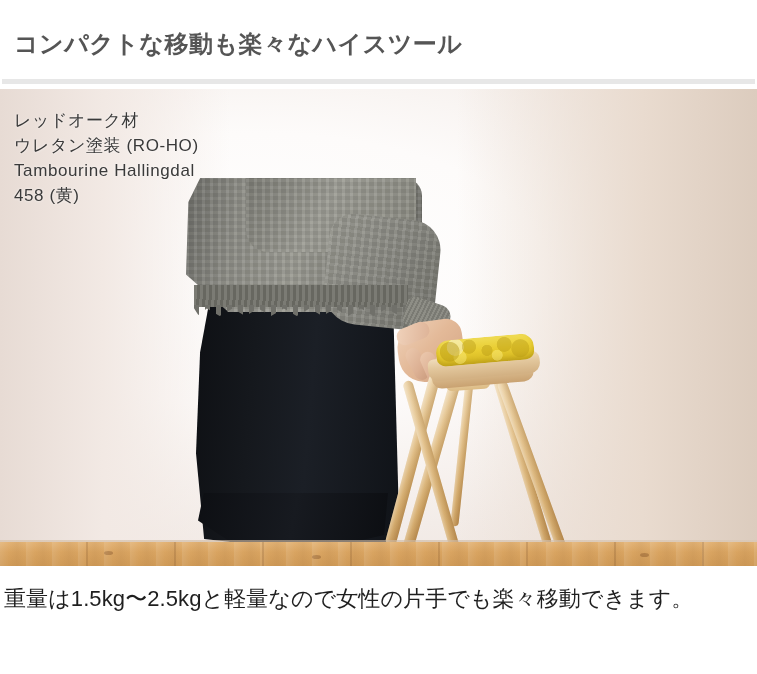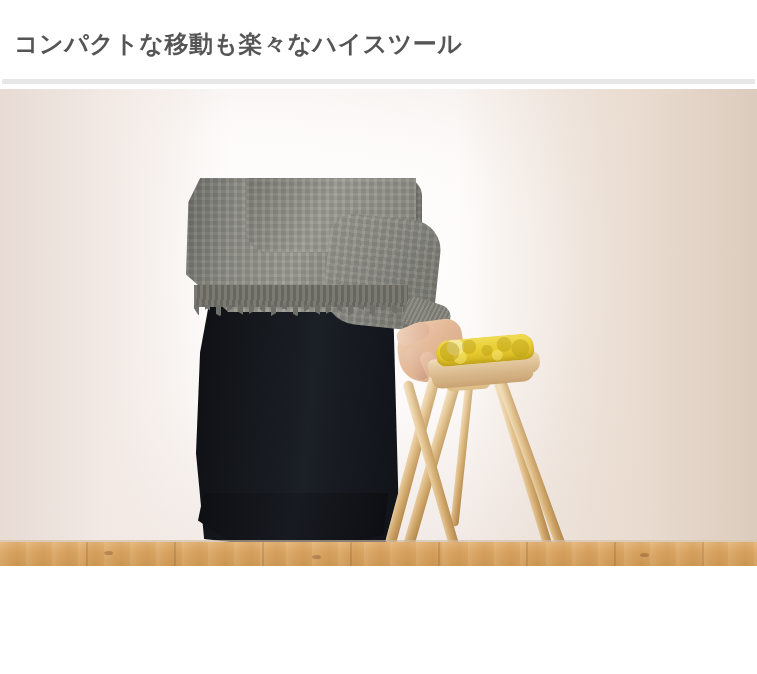--- a/index.html
+++ b/index.html
@@ -402,16 +402,21 @@
       <div class="seat-cushion"></div>
     </div>
 
     <div class="floor-edge"></div>
     <div class="floor">
       <div class="floor-knot" style="left:104px; top:9px;"></div>
       <div class="floor-knot" style="left:312px; top:13px;"></div>
       <div class="floor-knot" style="left:640px; top:11px;"></div>
     </div>
 
+    <div class="photo-caption">レッドオーク材
+ウレタン塗装 (RO-HO)
+Tambourine Hallingdal
+458 (黄)</div>
   </div>
 
+  <div class="bottom-note">重量は1.5kg〜2.5kgと軽量なので女性の片手でも楽々移動できます。</div>
 
 </div>
 
 </body></html>

